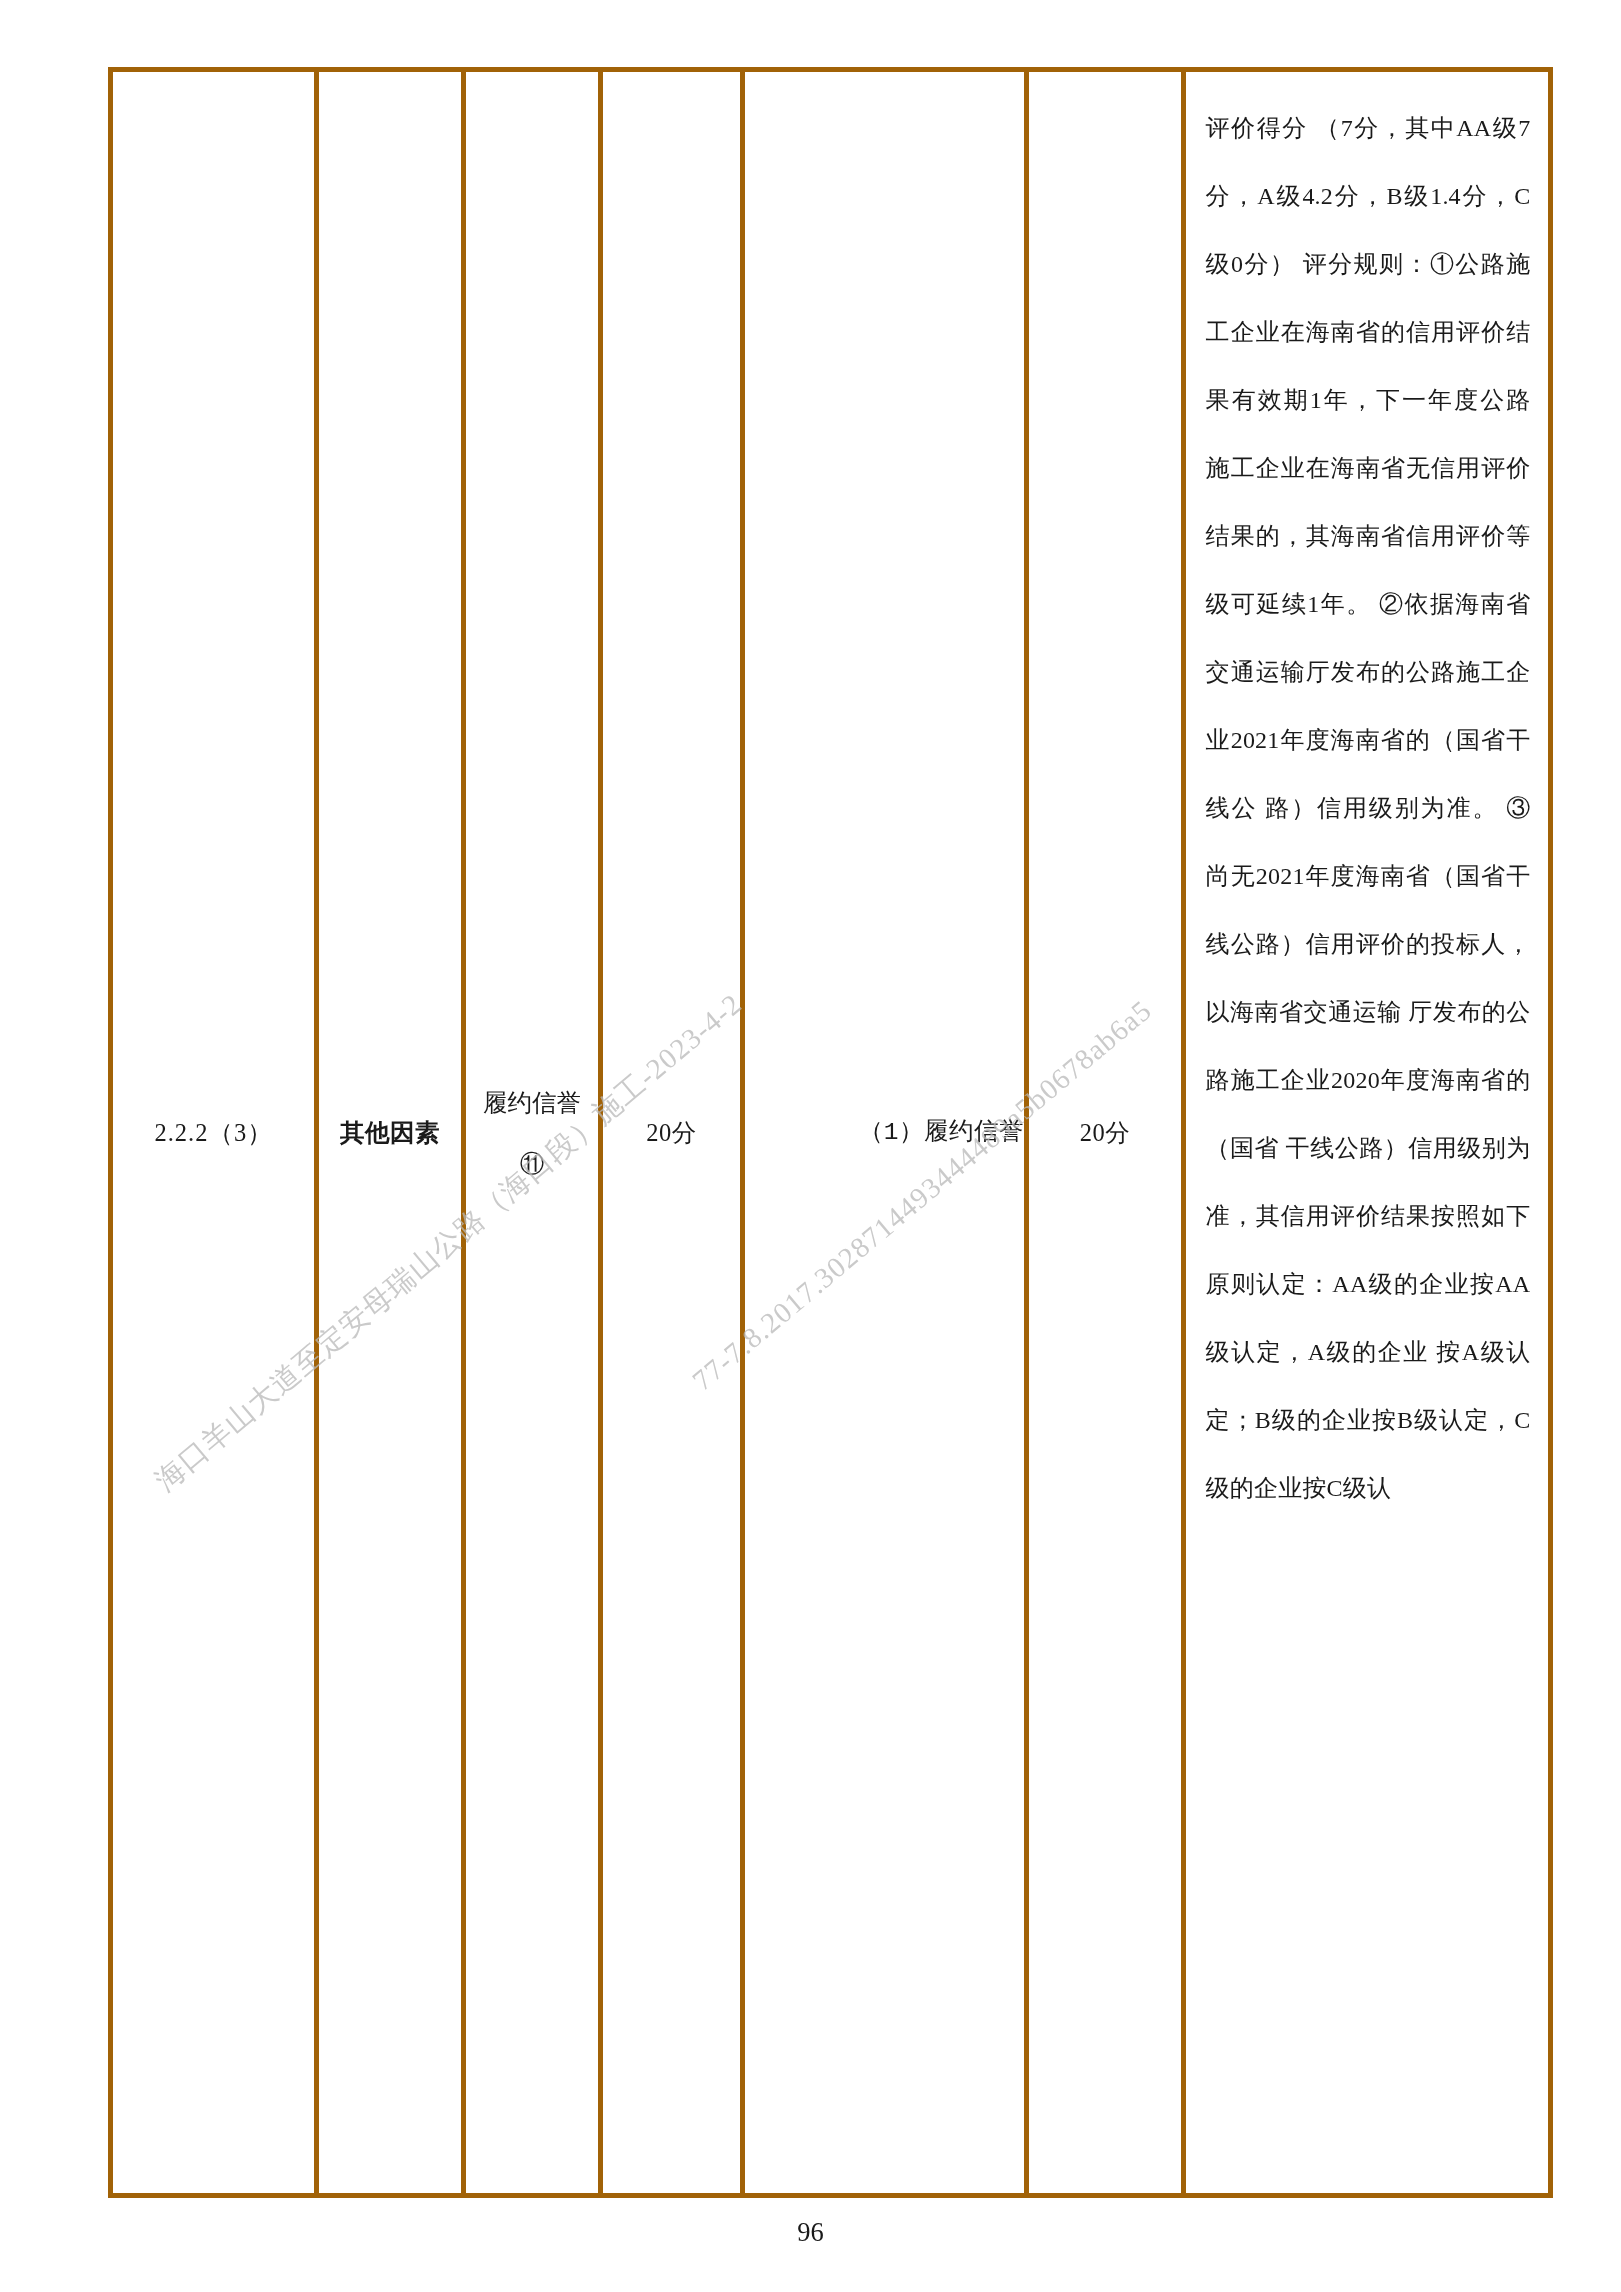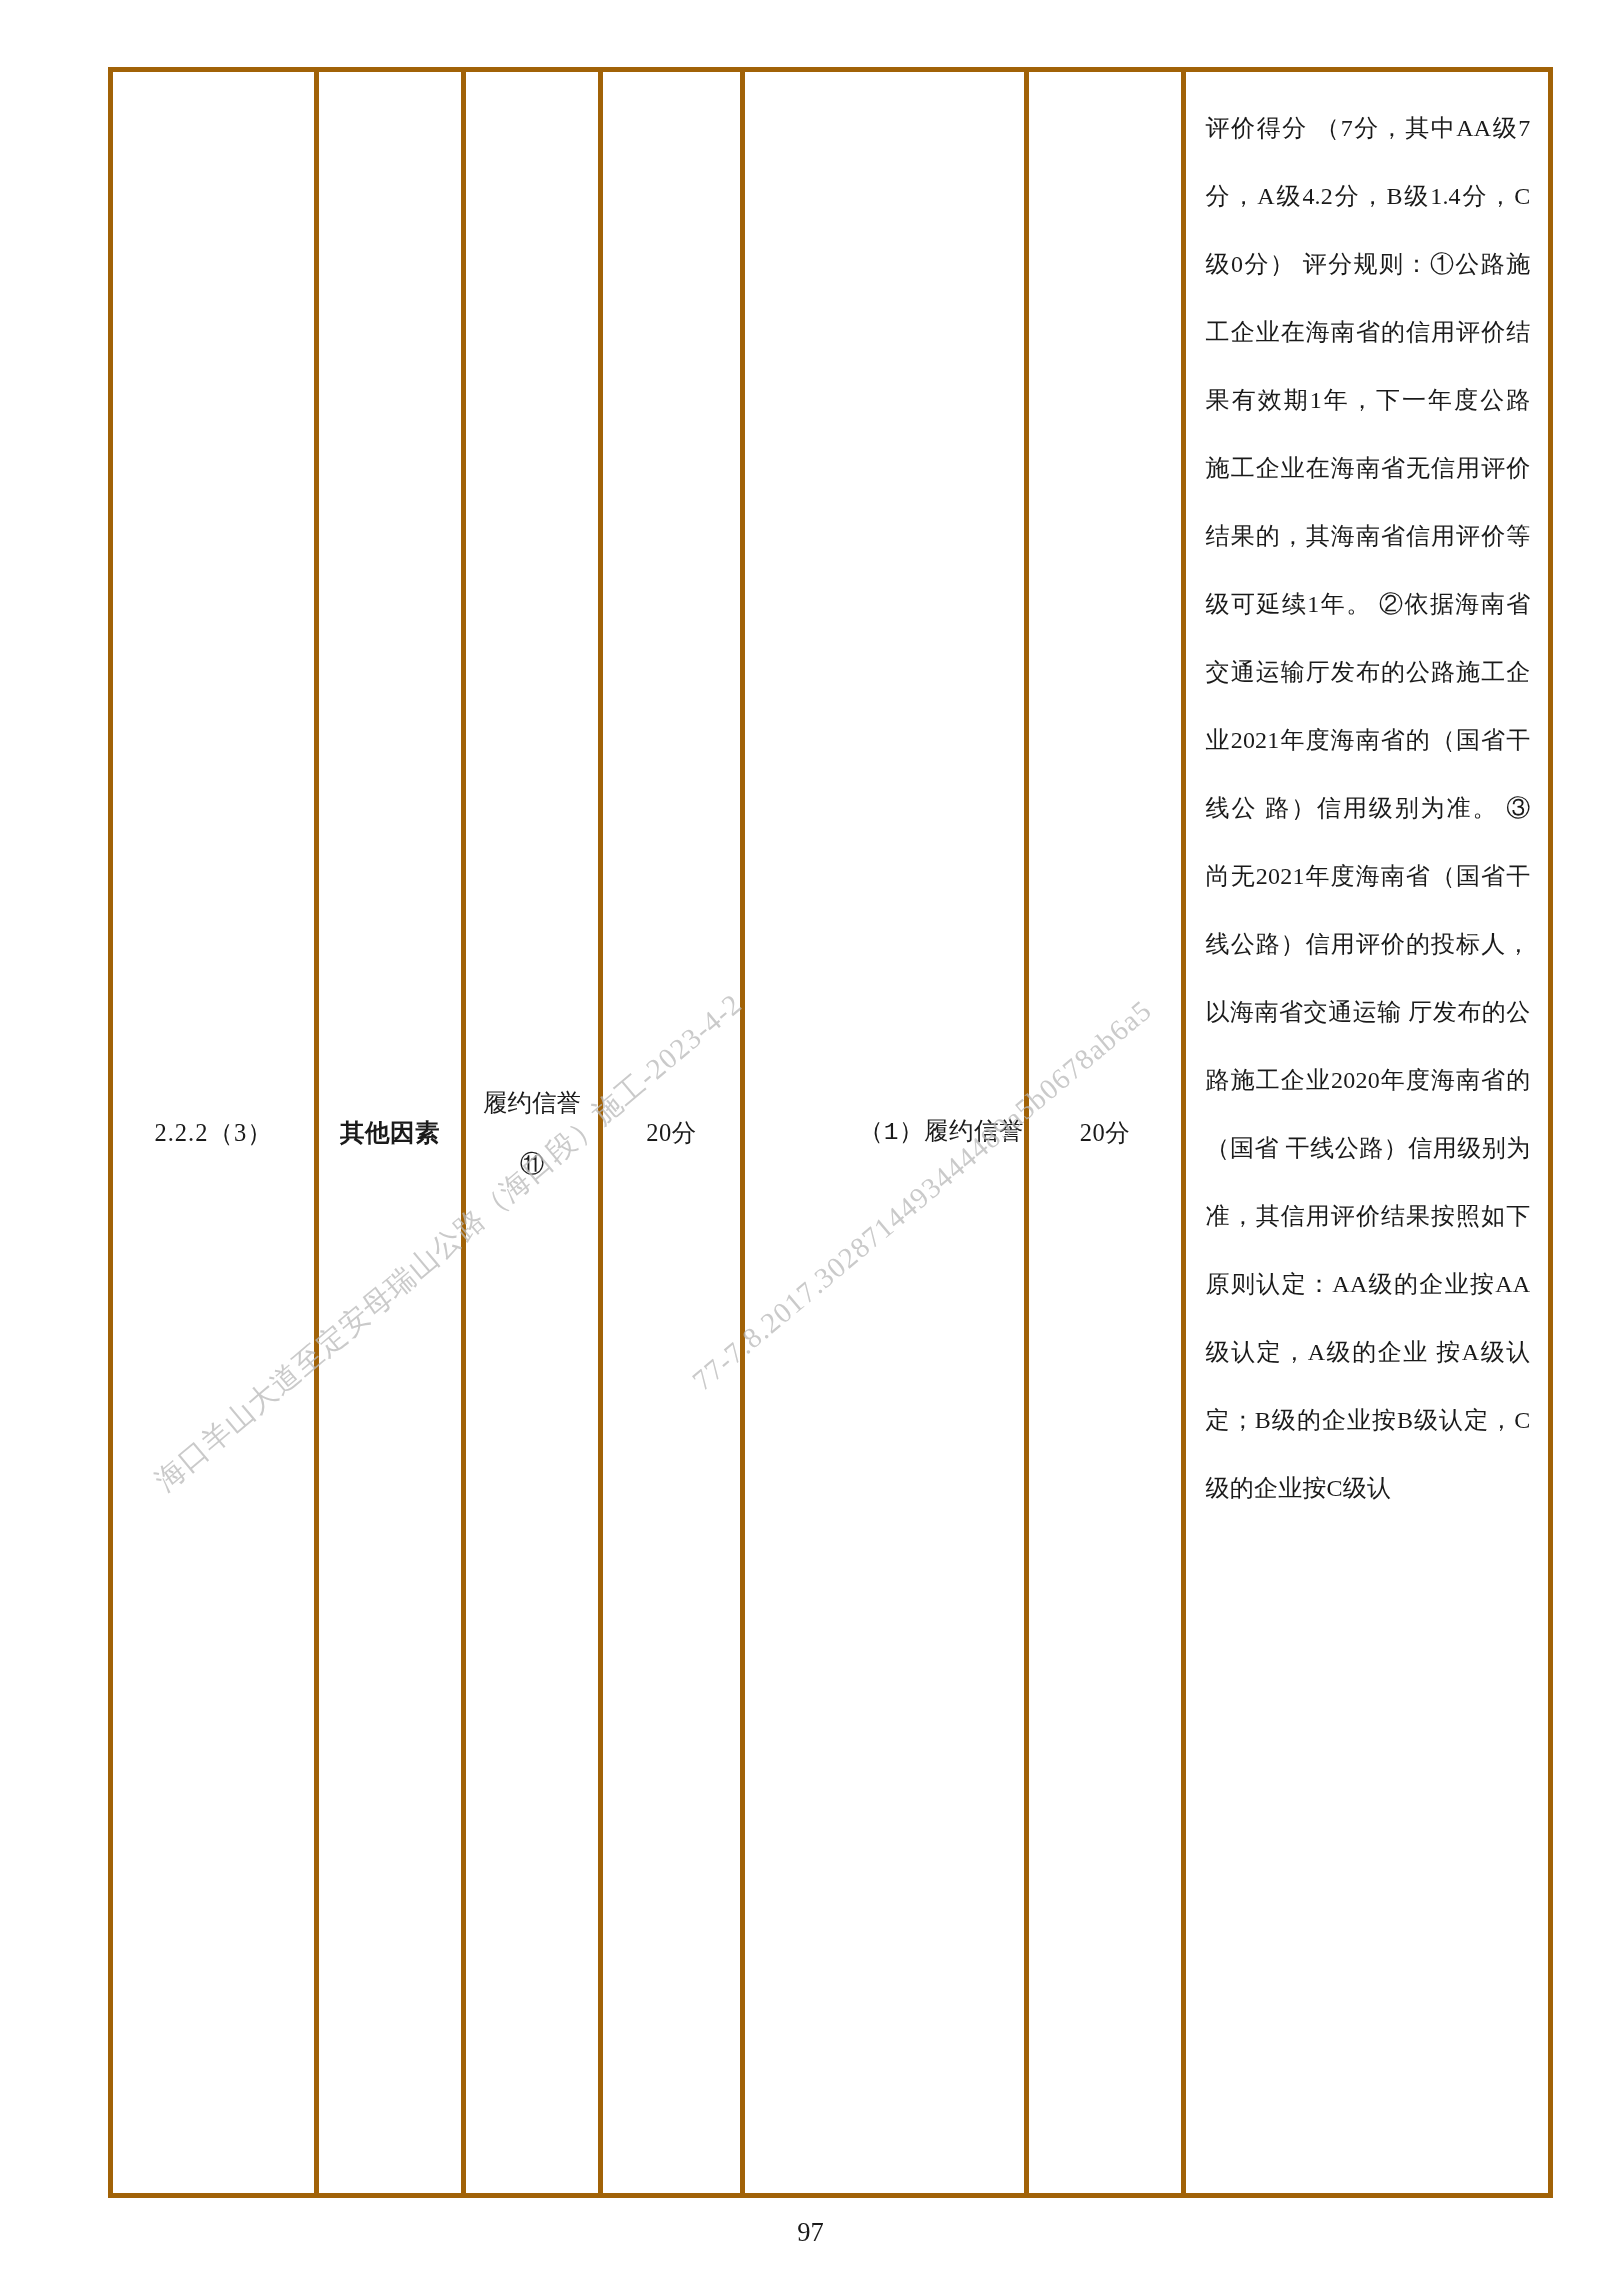--- a/index.html
+++ b/index.html
@@ -150,15 +150,15 @@
         <td class="col-rule rule-cell">
           <div class="rule-text">评价得分 （7分，其中AA级7分，A级4.2分，B级1.4分，C级0分） 评分规则：①公路施工企业在海南省的信用评价结果有效期1年，下一年度公路施工企业在海南省无信用评价结果的，其海南省信用评价等级可延续1年。 ②依据海南省交通运输厅发布的公路施工企业2021年度海南省的（国省干线公 路）信用级别为准。 ③尚无2021年度海南省（国省干线公路）信用评价的投标人，以海南省交通运输 厅发布的公路施工企业2020年度海南省的（国省 干线公路）信用级别为准，其信用评价结果按照如下原则认定：AA级的企业按AA级认定，A级的企业 按A级认定；B级的企业按B级认定，C级的企业按C级认</div>
         </td>
       </tr>
     </tbody>
   </table>
 
   <div class="watermark wm-1">海口羊山大道至定安母瑞山公路（海口段）施工-2023-4-2</div>
   <div class="watermark wm-2">77-7.8.2017.3028714493444489a5b0678ab6a5</div>
 
-  <div class="page-number">97</div>
+  <div class="page-number">96</div>
 </div>
 
 
 </body></html>

